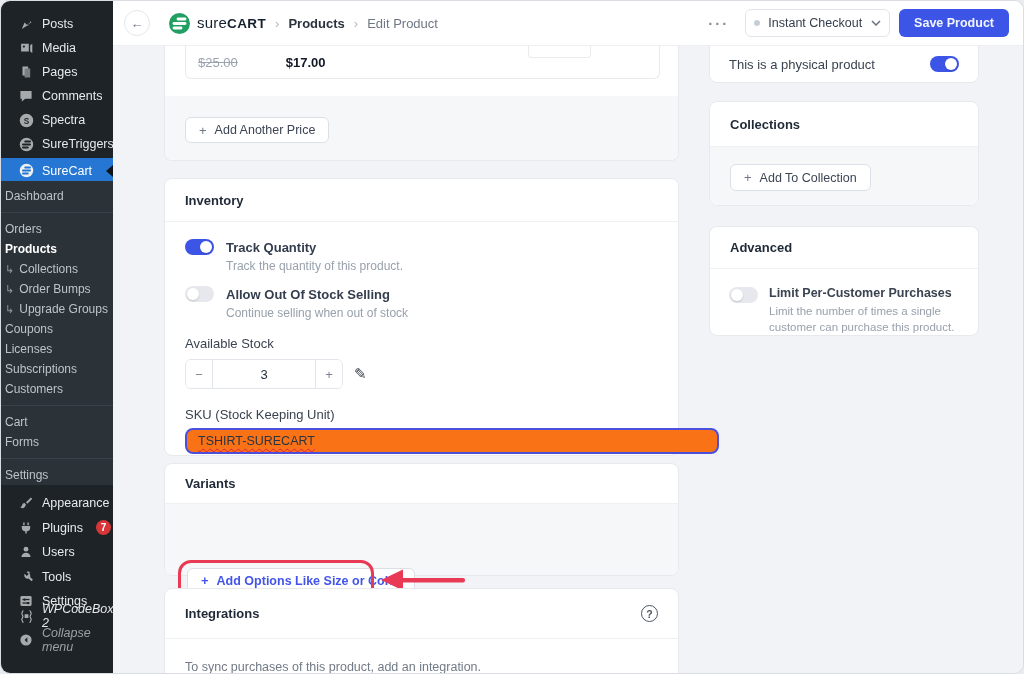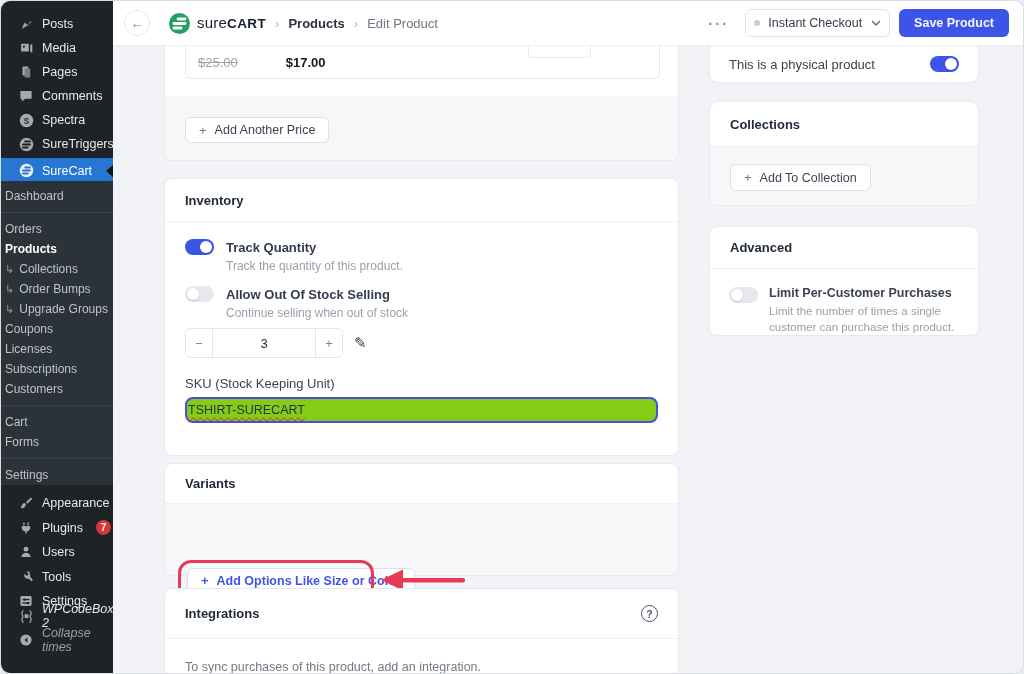--- a/index.html
+++ b/index.html
@@ -64,21 +64,21 @@
   .price-foot { position:absolute; left:0; right:0; top:50px; height:64px; }
 
   
   .inv-card { left:51px; top:177px; width:515px; height:278px; }
   .inv-body { padding:17px 20px 0; }
   .tg-row { display:flex; align-items:center; gap:12px; }
   .stepper { margin-top:8px; width:158px; height:30px; border:1px solid #e3e6eb; border-radius:6px; background:#fff; display:flex; align-items:stretch; overflow:hidden; }
   .stepper .st-btn { width:26px; display:flex; align-items:center; justify-content:center; color:#7c8591; font-size:13px; cursor:pointer; background:#fff; }
   .stepper .st-val { flex:1; display:flex; align-items:center; justify-content:center; font-size:13px; color:#1f2937; border-left:1px solid #e3e6eb; border-right:1px solid #e3e6eb; }
   .pencil { font-size:15px; color:#39404a; margin-left:11px; cursor:pointer; }
-  .sku-input { margin-top:6px; width:473px; height:26px; border:2px solid #4a4fdd; border-radius:8px; background:#84cc16; display:flex; align-items:center; padding:0 1px; font-size:12.5px; color:#2a3342; cursor:text; }
+  .sku-input { margin-top:6px; width:534px; height:26px; border:2px solid #4a4fdd; border-radius:8px; background:#f97316; display:flex; align-items:center; padding:0 11px; font-size:12.5px; color:#2a3342; cursor:text; }
   .sku-input span { text-decoration:underline; text-decoration-style:wavy; text-decoration-color:#e11d48; text-decoration-thickness:1px; text-underline-offset:3px; }
 
   
   .var-card { left:51px; top:462px; width:515px; height:113px; }
   .var-card .card-h { height:40px; }
   .var-body { position:absolute; left:0; right:0; top:40px; bottom:0; }
   .var-btn { position:absolute; left:22px; top:64px; height:25px; color:#4355e8; font-weight:600; }
   .var-btn .plus { color:#4355e8; }
   .annot-rect { position:absolute; left:13px; top:56px; width:196px; height:41px; border:3px solid #e93a55; border-radius:13px; pointer-events:none; }
   .annot-arrow { position:absolute; left:216px; top:62px; pointer-events:none; }
@@ -283,21 +283,21 @@
           </span>
         <span>WPCodeBox 2</span>
       </div>
       <div class="sb-item muted-item" style="margin-top:0;">
         <span class="ic">
             <svg width="14" height="14" viewBox="0 0 20 20">
               <circle cx="10" cy="10" r="8" fill="#a7aaad"></circle>
               <path fill="#1d2327" d="M12 6l-4 4 4 4z"></path>
             </svg>
           </span>
-        <span>Collapse times</span>
+        <span>Collapse menu</span>
       </div>
     </div>
   </div>
 
   <div class="content">
 
     <div class="topbar">
       <div class="backbtn">
           <span>←</span>
         </div>
@@ -355,20 +355,21 @@
         <div class="row-desc" style="margin-left:41px;">Track the quantity of this product.</div>
 
         <div class="tg-row" style="margin-top:13px;">
           <div class="tg off">
               <span class="knob"></span>
             </div>
           <span class="row-lbl">Allow Out Of Stock Selling</span>
         </div>
         <div class="row-desc" style="margin-left:41px;">Continue selling when out of stock</div>
 
+        <div class="fld-lbl" style="margin-top:16px;">Available Stock</div>
         <div style="display:flex; align-items:center;">
           <div class="stepper">
             <div class="st-btn">−</div>
             <div class="st-val">3</div>
             <div class="st-btn">+</div>
           </div>
           <span class="pencil" style="margin-top:8px;">✎</span>
         </div>
 
         <div class="fld-lbl" style="margin-top:18px;">SKU (Stock Keeping Unit)</div>

